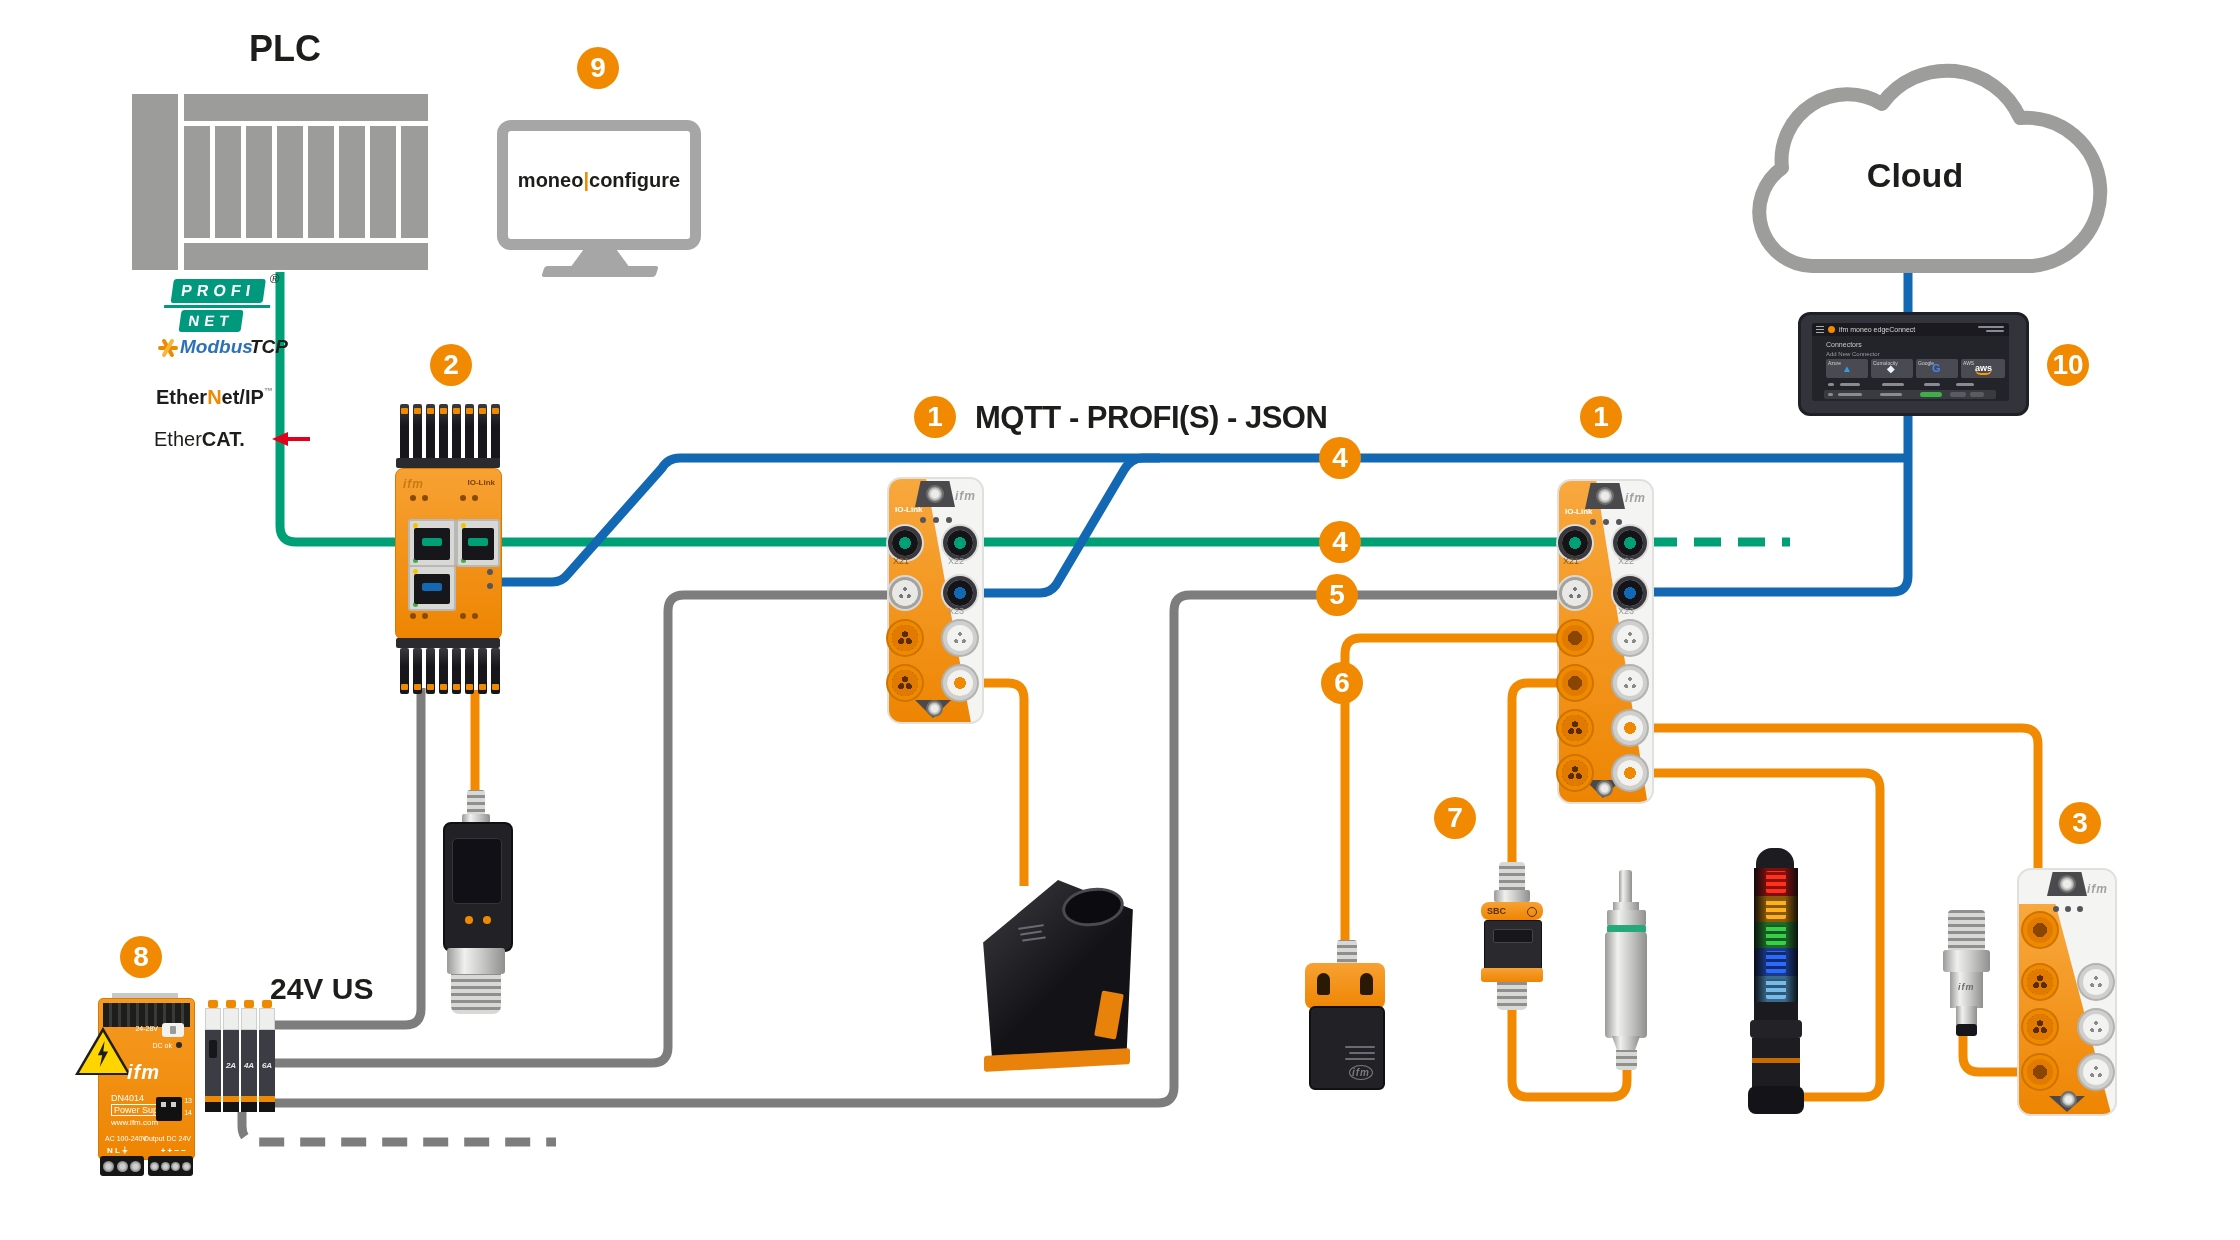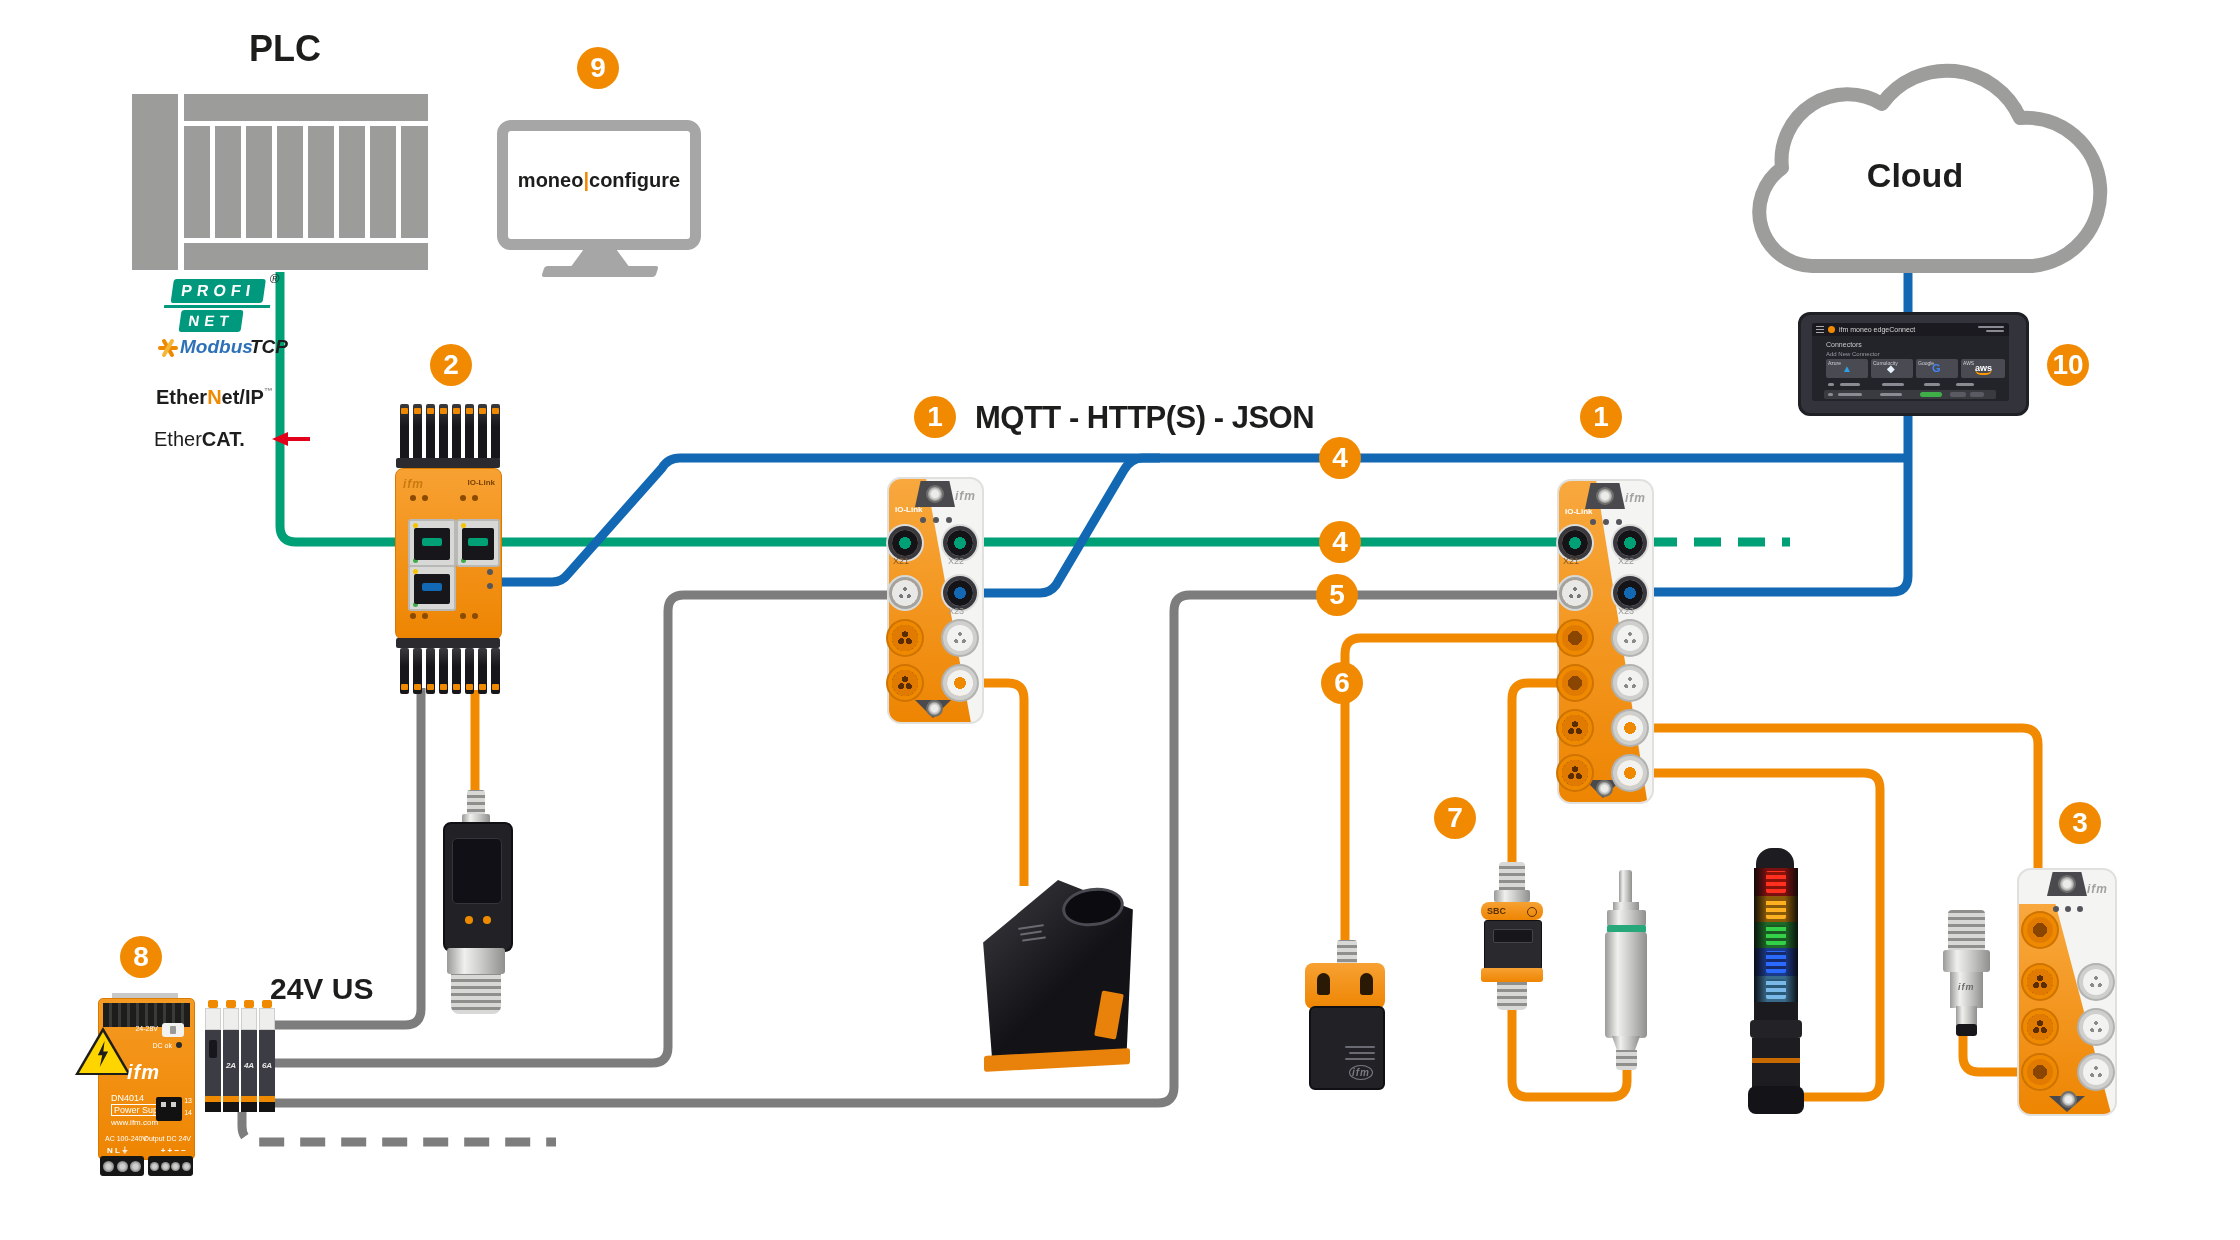--- a/index.html
+++ b/index.html
@@ -334,21 +334,21 @@
   <div class="port pt-wht" style="left:1617px;top:625px;"></div>
   <div class="port pt-org oin" style="left:1562px;top:670px;"></div>
   <div class="port pt-wht" style="left:1617px;top:670px;"></div>
   <div class="port pt-org" style="left:1562px;top:715px;"></div>
   <div class="port pt-wht oin" style="left:1617px;top:715px;"></div>
   <div class="port pt-org" style="left:1562px;top:760px;"></div>
   <div class="port pt-wht oin" style="left:1617px;top:760px;"></div>
   <div class="dev mountb" style="left:1585px;top:780px;width:36px;height:18px;"></div>
   <div class="dev screw" style="left:1596px;top:780px;width:13px;height:13px;"></div>
 
-  <div class="lbl" style="left:975px;top:400px;font-size:31px;font-weight:bold;letter-spacing:-0.5px;white-space:nowrap;">MQTT - HTTP(S) - JSON</div>
+  <div class="lbl" style="left:975px;top:400px;font-size:31px;font-weight:bold;letter-spacing:-0.5px;white-space:nowrap;">MQTT - PROFI(S) - JSON</div>
 
   <div class="dev" style="left:112px;top:993px;width:66px;height:8px;background:#c8c8c6;"></div>
   <div class="dev psu" style="left:98px;top:998px;width:95px;height:160px;">
     <div class="vent" style="left:4px;top:4px;width:87px;height:24px;"></div>
     <div class="tri" style="left:-24px;top:28px;">
       <span class="y"></span>
       <span class="bolt" style="left:-8px;top:14px;width:16px;height:26px;"></span>
     </div>
     <div style="position:absolute;right:10px;top:24px;width:22px;height:14px;background:#f2f2f0;border-radius:3px;">
         <span style="position:absolute;left:8px;top:3px;width:6px;height:8px;background:#9a9a98;border-radius:1px;"></span>

